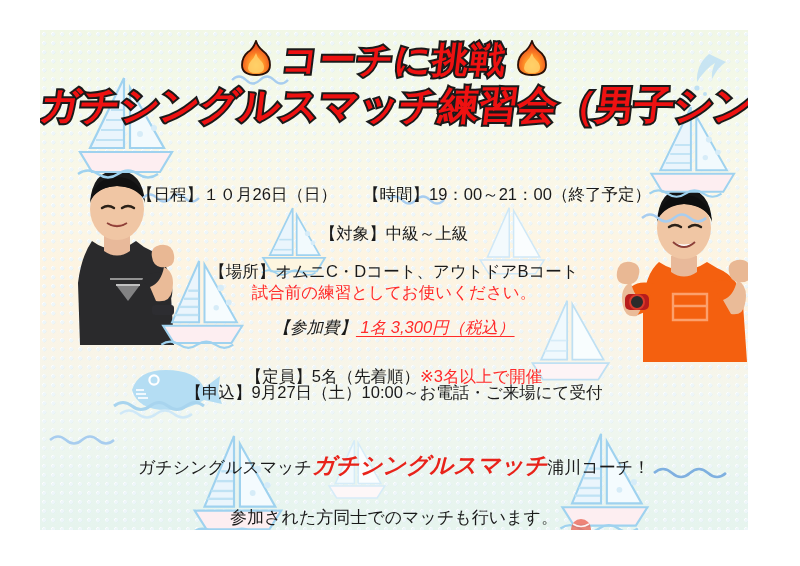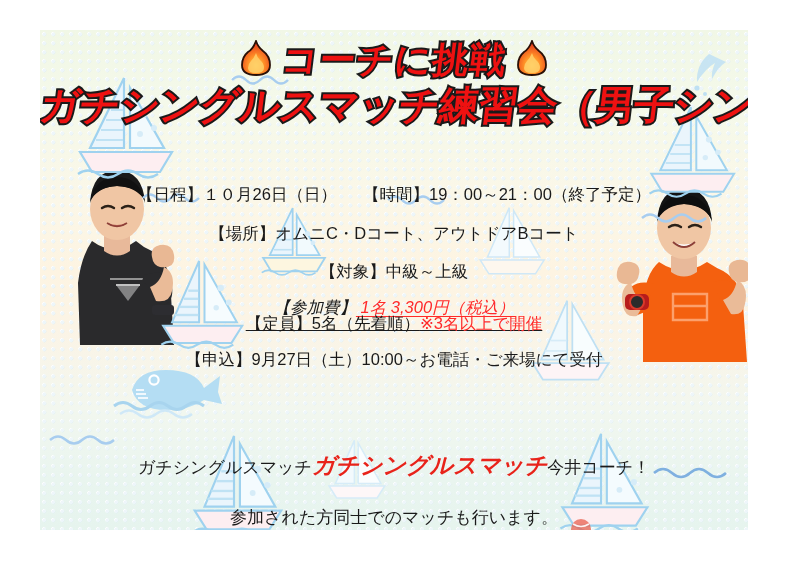--- a/index.html
+++ b/index.html
@@ -369,27 +369,28 @@
           <path d="M15 13 q-2 5 -5 8 q-3 3 -3 7 q0 5 8 5 q8 0 8 -5 q0 -5 -4 -8 q-3 -3 -4 -7 Z" fill="#ffd06a" opacity=".85"></path>
         </svg>
       </div>
       <div style="margin-top:4px;">
         <span class="t-line2">ガチシングルスマッチ練習会（男子シングルス）</span>
       </div>
     </div>
 
     <div class="body-block" id="detail-list">
         <div class="ln" style="margin-top: 8px;"><span>【日程】１０月26日（日）</span><span class="gap"></span><span>【時間】19：00～21：00（終了予定）</span></div>
+        <div class="ln" style="margin-top: 22px;"><span>【対象】中級～上級</span></div>
         <div class="ln" style="margin-top: 22px;"><span>【場所】オムニC・Dコート、アウトドアBコート</span></div>
-        <div class="ln" style="margin-top: 22px;"><span>【対象】中級～上級</span></div>
+        <div class="ln" style="margin-top: 4px;"><span class="red">試合前の練習としてお使いください。</span></div>
         <div class="ln" style="margin-top: 19px; font-style: italic;"><span>【参加費】</span><span class="red-u"> 1名 3,300円（税込）</span></div>
-        <div class="ln" style="margin-top: 0; text-decoration: underline;"><span>【定員】5名（先着順）</span><span class="red">※3名以上で開催</span></div>
-        <div class="ln" style="margin-top: 19px;"><span>【申込】9月27日（土）10:00～お電話・ご来場にて受付</span></div>
+        <div class="ln" style="margin-top: 32px;"><span>【定員】5名（先着順）</span><span class="red">※3名以上で開催</span></div>
+        <div class="ln" style=""><span>【申込】9月27日（土）10:00～お電話・ご来場にて受付</span></div>
       </div>
 
     <div class="bot-block" id="closing-block">
-        <div class="ln" style="margin-top: 0px;"><span>ガチシングルスマッチ</span><span class="brush">ガチシングルスマッチ</span><span>今井コーチ！</span></div>
+        <div class="ln" style="margin-top: 0px;"><span>ガチシングルスマッチ</span><span class="brush">ガチシングルスマッチ</span><span>浦川コーチ！</span></div>
         <div class="ln" style="margin-top: 32px;"><span>参加された方同士でのマッチも行います。</span></div>
         <div class="ln" style="margin-top: 14px;"><span>腕に自信のある方、コーチに挑みたい方、試合経験積みたい方大歓迎です！！</span></div>
       </div>
 
   </div>
 </div>
 
 </body></html>

